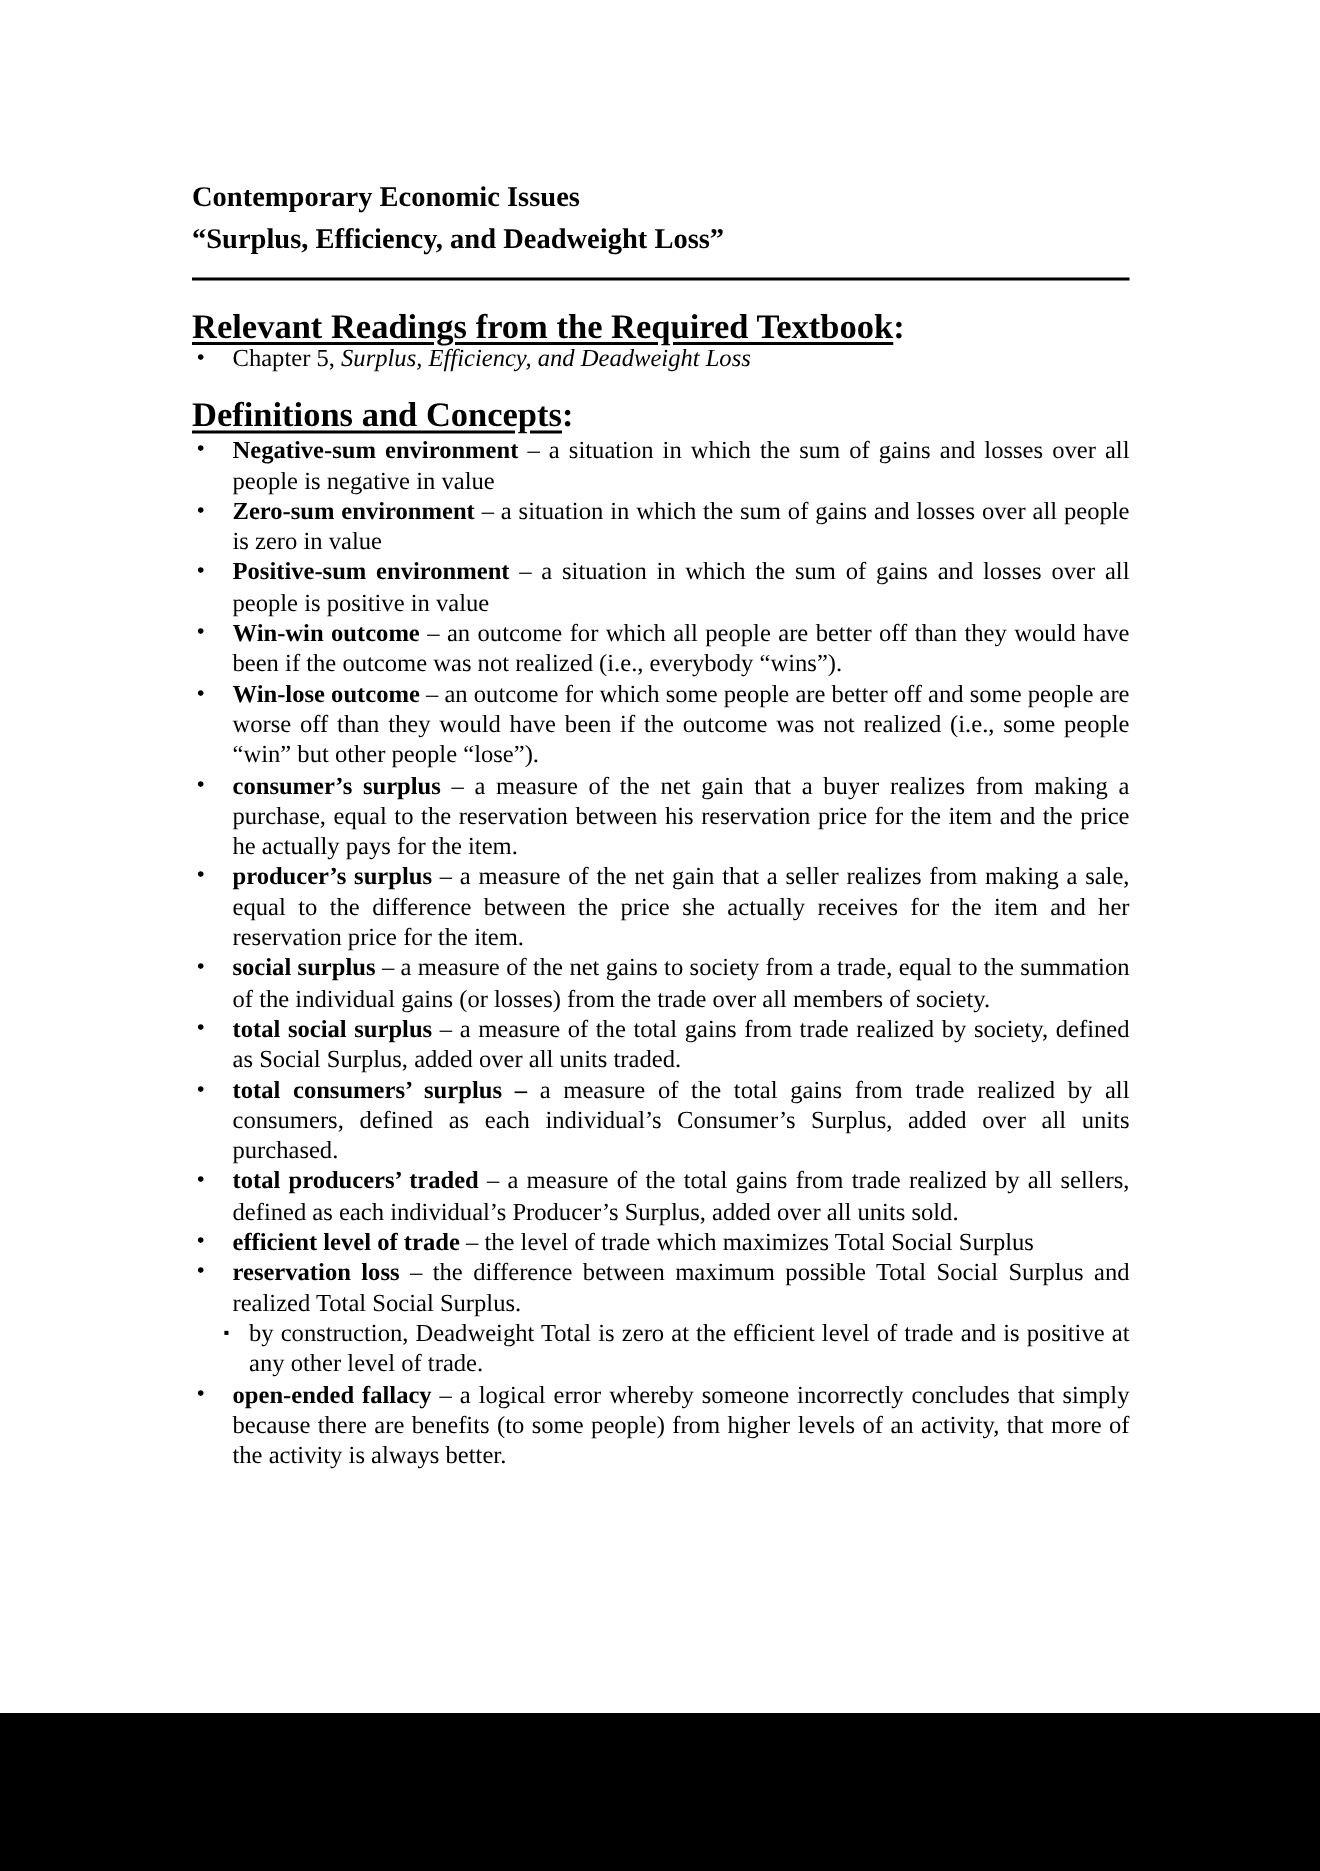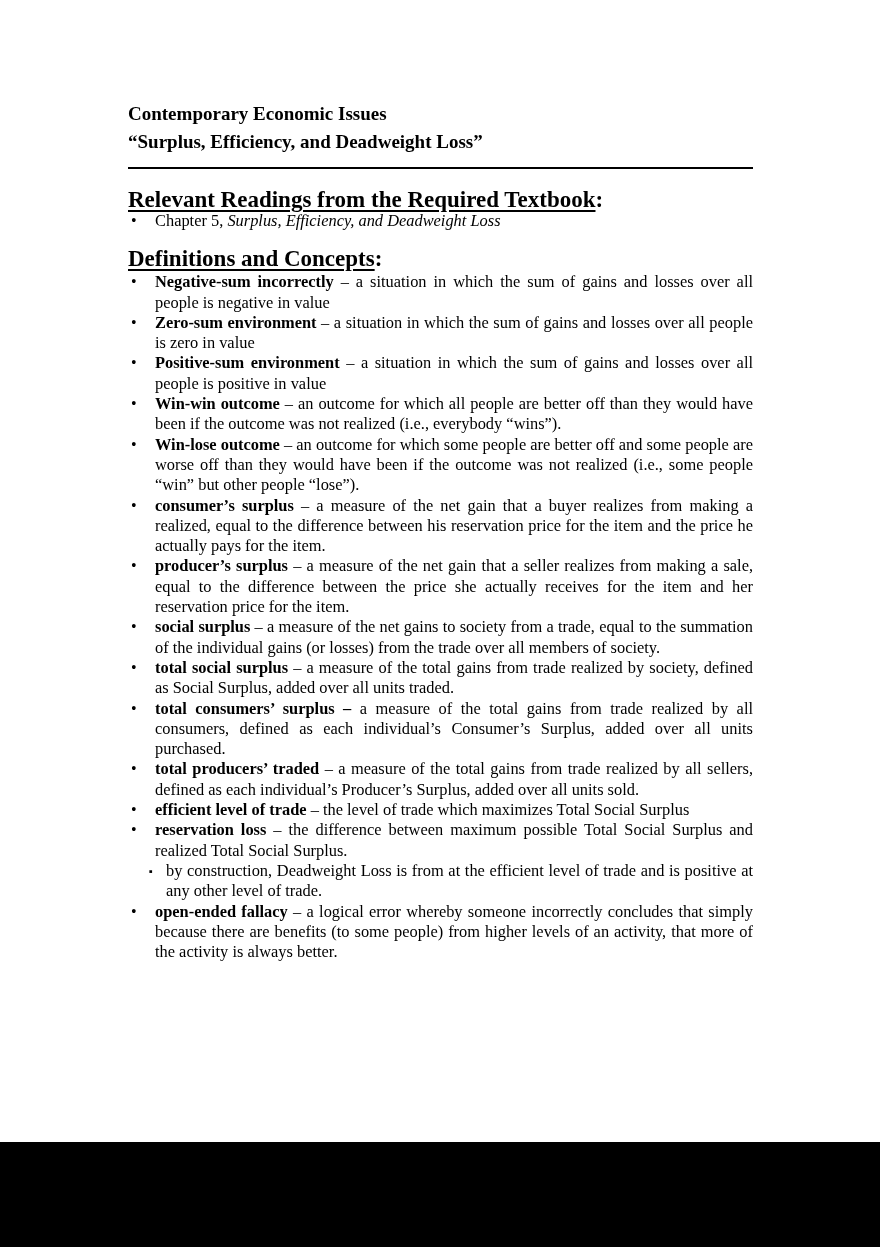--- a/index.html
+++ b/index.html
@@ -8,21 +8,21 @@
     height: 1247px;
     background: #ffffff;
     position: relative;
     overflow: hidden;
     font-family: "Liberation Serif", serif;
     color: #000000;
   }
   .content {
     position: absolute;
     left: 128px;
-    top: 100px;
+    top: 118px;
     width: 625px;
   }
   .doc-title {
     font-size: 19px;
     line-height: 28px;
     font-weight: bold;
     margin: 0;
   }
   hr.title-rule {
     border: none;
@@ -101,35 +101,35 @@
 
   <h2 class="section-heading"><span class="u">Relevant Readings from the Required Textbook</span><span>:</span></h2>
 
   <ul class="blist">
     <li><span>Chapter 5, </span><i class="ital">Surplus, Efficiency, and Deadweight Loss</i></li>
   </ul>
 
   <h2 class="section-heading defs"><span class="u">Definitions and Concepts</span><span>:</span></h2>
 
   <ul class="blist defs">
-    <li><b class="term">Negative-sum incorrectly</b><span> – a situation in which the sum of gains and losses over all people is negative in value</span></li>
+    <li><b class="term">Negative-sum environment</b><span> – a situation in which the sum of gains and losses over all people is negative in value</span></li>
     <li><b class="term">Zero-sum environment</b><span> – a situation in which the sum of gains and losses over all people is zero in value</span></li>
     <li><b class="term">Positive-sum environment</b><span> – a situation in which the sum of gains and losses over all people is positive in value</span></li>
     <li><b class="term">Win-win outcome</b><span> – an outcome for which all people are better off than they would have been if the outcome was not realized (i.e., everybody “wins”).</span></li>
     <li><b class="term">Win-lose outcome</b><span> – an outcome for which some people are better off and some people are worse off than they would have been if the outcome was not realized (i.e., some people “win” but other people “lose”).</span></li>
-    <li><b class="term">consumer’s surplus</b><span> – a measure of the net gain that a buyer realizes from making a realized, equal to the difference between his reservation price for the item and the price he actually pays for the item.</span></li>
+    <li><b class="term">consumer’s surplus</b><span> – a measure of the net gain that a buyer realizes from making a purchase, equal to the reservation between his reservation price for the item and the price he actually pays for the item.</span></li>
     <li><b class="term">producer’s surplus</b><span> – a measure of the net gain that a seller realizes from making a sale, equal to the difference between the price she actually receives for the item and her reservation price for the item.</span></li>
     <li><b class="term">social surplus</b><span> – a measure of the net gains to society from a trade, equal to the summation of the individual gains (or losses) from the trade over all members of society.</span></li>
     <li><b class="term">total social surplus</b><span> – a measure of the total gains from trade realized by society, defined as Social Surplus, added over all units traded.</span></li>
     <li><b class="term">total consumers’ surplus –</b><span> a measure of the total gains from trade realized by all consumers, defined as each individual’s Consumer’s Surplus, added over all units purchased.</span></li>
     <li><b class="term">total producers’ traded</b><span> – a measure of the total gains from trade realized by all sellers, defined as each individual’s Producer’s Surplus, added over all units sold.</span></li>
     <li><b class="term">efficient level of trade</b><span> – the level of trade which maximizes Total Social Surplus</span></li>
     <li><b class="term">reservation loss</b><span> – the difference between maximum possible Total Social Surplus and realized Total Social Surplus.</span>
       <ul class="sublist">
-        <li><span>by construction, Deadweight Loss is from at the efficient level of trade and is positive at any other level of trade.</span></li>
+        <li><span>by construction, Deadweight Total is zero at the efficient level of trade and is positive at any other level of trade.</span></li>
       </ul>
     </li>
     <li><b class="term">open-ended fallacy</b><span> – a logical error whereby someone incorrectly concludes that simply because there are benefits (to some people) from higher levels of an activity, that more of the activity is always better.</span></li>
   </ul>
 
 </div>
 
 <div class="bottom-band"></div>
 
 </body></html>

